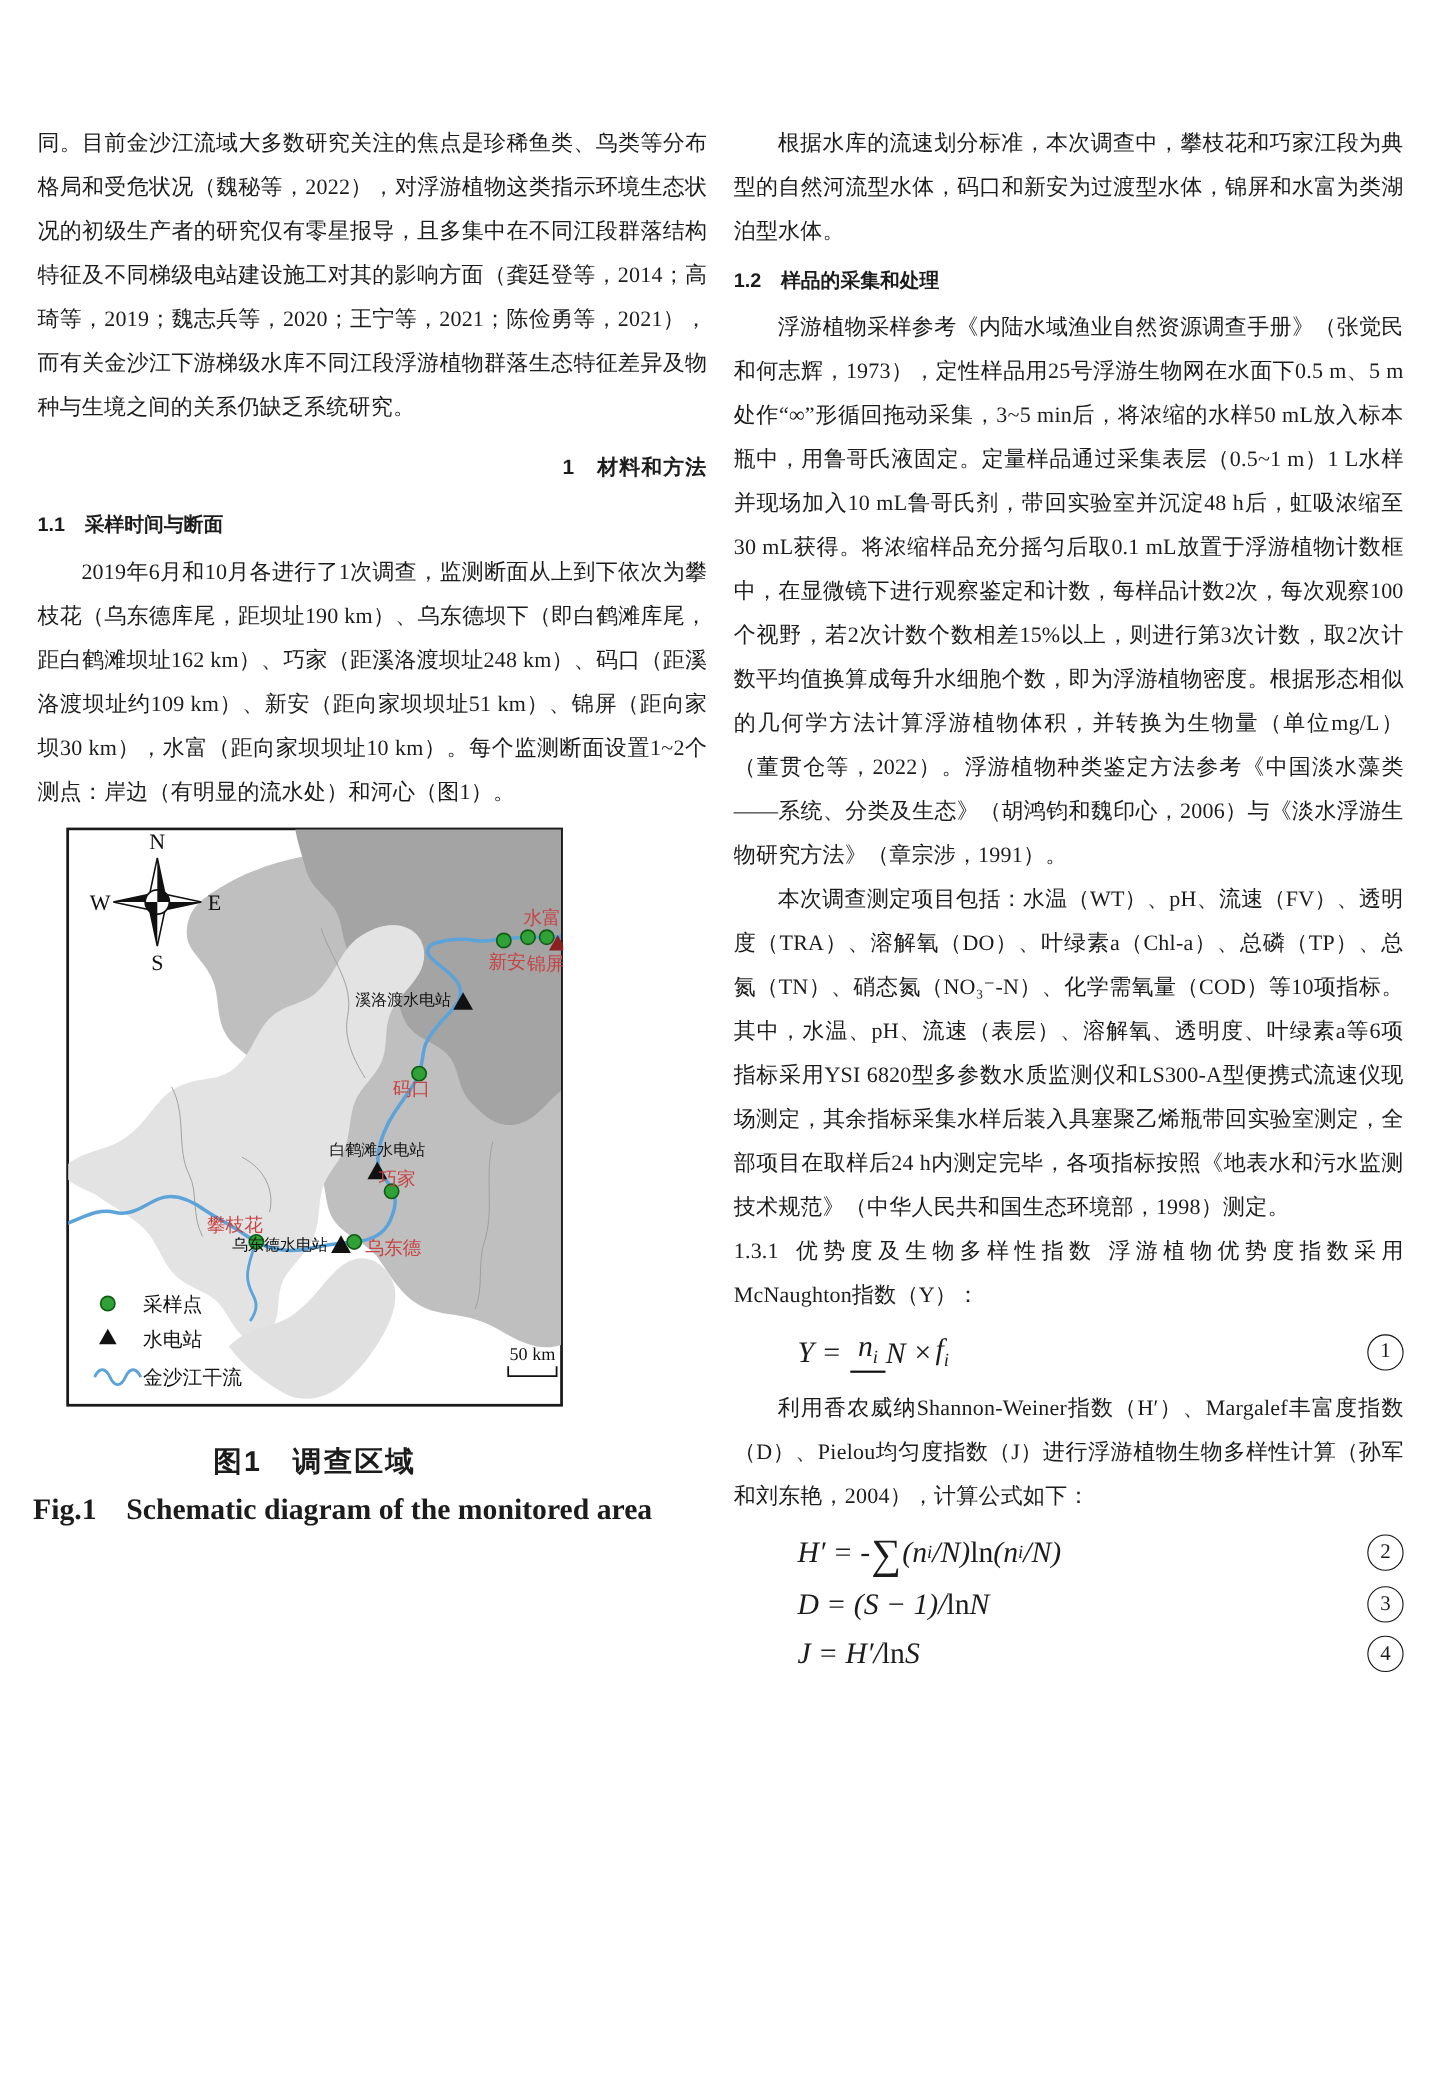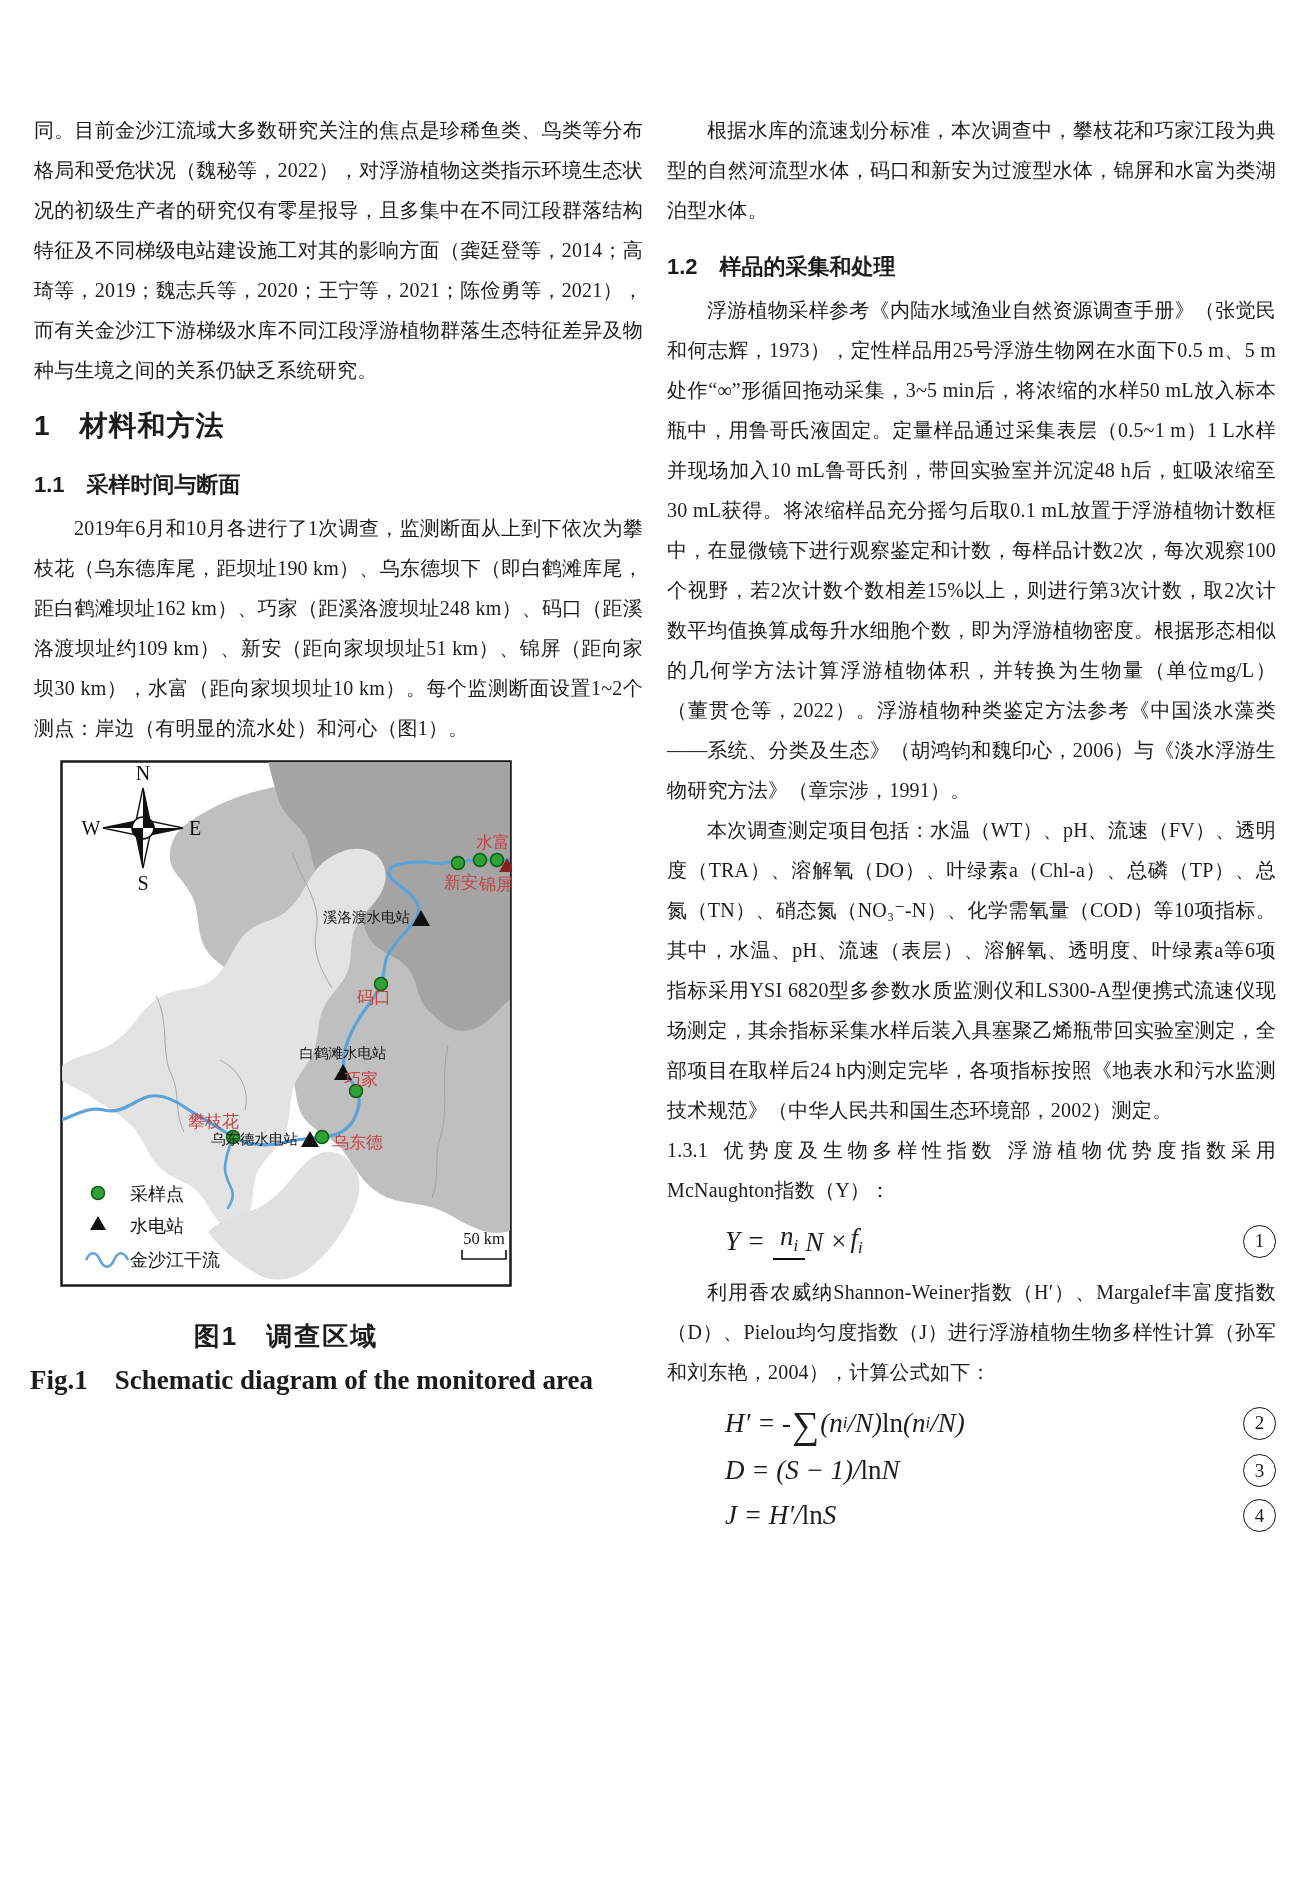--- a/index.html
+++ b/index.html
@@ -12,25 +12,25 @@
     display:flex;gap:24px;padding:110px 24px 0 34px;
   }
   .col{flex:0 0 609px;width:609px;}
   p.body{
     margin:0;font-size:20px;line-height:40px;text-align:justify;
     text-justify:inter-ideograph;letter-spacing:0.2px;
   }
   .indent{text-indent:2em;}
   .sec-h{
     font-family:"Liberation Sans","DejaVu Sans",sans-serif;font-weight:bold;
-    font-size:28px;line-height:44px;margin:14px 0 8px 0;letter-spacing:1px;
+    font-size:19px;line-height:44px;margin:14px 0 8px 16px;letter-spacing:1px;text-align:right;
   }
   .sub-h{
     font-family:"Liberation Sans","DejaVu Sans",sans-serif;font-weight:bold;
-    font-size:22px;line-height:42px;margin:16px 0 2px 0;
+    font-size:18px;line-height:42px;margin:4px 0 2px 0;
   }
   .gap{margin-left:0.55em;}
   
   .mapwrap{width:452px;margin:12px 0 0 26px;text-align:center;}
   .mapsvg{display:block;}
   .cap-zh{
     font-family:"Liberation Sans","DejaVu Sans",sans-serif;font-weight:bold;
     font-size:26px;margin-top:32px;letter-spacing:2px;
   }
   .cap-en{
@@ -163,21 +163,21 @@
 
       <div class="cap-zh">图1　调查区域</div>
       <div class="cap-en">Fig.1　Schematic diagram of the monitored area</div>
     </div>
   </div>
 
   <div class="col">
     <p class="body indent">根据水库的流速划分标准，本次调查中，攀枝花和巧家江段为典型的自然河流型水体，码口和新安为过渡型水体，锦屏和水富为类湖泊型水体。</p>
     <div class="sub-h">1.2　样品的采集和处理</div>
     <p class="body indent">浮游植物采样参考《内陆水域渔业自然资源调查手册》（张觉民和何志辉，1973），定性样品用25号浮游生物网在水面下0.5 m、5 m处作“∞”形循回拖动采集，3~5 min后，将浓缩的水样50 mL放入标本瓶中，用鲁哥氏液固定。定量样品通过采集表层（0.5~1 m）1 L水样并现场加入10 mL鲁哥氏剂，带回实验室并沉淀48 h后，虹吸浓缩至30 mL获得。将浓缩样品充分摇匀后取0.1 mL放置于浮游植物计数框中，在显微镜下进行观察鉴定和计数，每样品计数2次，每次观察100个视野，若2次计数个数相差15%以上，则进行第3次计数，取2次计数平均值换算成每升水细胞个数，即为浮游植物密度。根据形态相似的几何学方法计算浮游植物体积，并转换为生物量（单位mg/L）（董贯仓等，2022）。浮游植物种类鉴定方法参考《中国淡水藻类——系统、分类及生态》（胡鸿钧和魏印心，2006）与《淡水浮游生物研究方法》（章宗涉，1991）。</p>
-    <p class="body indent">本次调查测定项目包括：水温（WT）、pH、流速（FV）、透明度（TRA）、溶解氧（DO）、叶绿素a（Chl-a）、总磷（TP）、总氮（TN）、硝态氮（NO₃⁻-N）、化学需氧量（COD）等10项指标。其中，水温、pH、流速（表层）、溶解氧、透明度、叶绿素a等6项指标采用YSI 6820型多参数水质监测仪和LS300-A型便携式流速仪现场测定，其余指标采集水样后装入具塞聚乙烯瓶带回实验室测定，全部项目在取样后24 h内测定完毕，各项指标按照《地表水和污水监测技术规范》（中华人民共和国生态环境部，2002）测定。</p>
+    <p class="body indent">本次调查测定项目包括：水温（WT）、pH、流速（FV）、透明度（TRA）、溶解氧（DO）、叶绿素a（Chl-a）、总磷（TP）、总氮（TN）、硝态氮（NO₃⁻-N）、化学需氧量（COD）等10项指标。其中，水温、pH、流速（表层）、溶解氧、透明度、叶绿素a等6项指标采用YSI 6820型多参数水质监测仪和LS300-A型便携式流速仪现场测定，其余指标采集水样后装入具塞聚乙烯瓶带回实验室测定，全部项目在取样后24 h内测定完毕，各项指标按照《地表水和污水监测技术规范》（中华人民共和国生态环境部，1998）测定。</p>
     <p class="body"><span>1.3.1</span><span class="gap">优势度及生物多样性指数</span><span class="gap">浮游植物优势度指数采用McNaughton指数（Y）：</span></p>
 
     <div class="eqrow">
       <span class="eqbody">
         <span>Y =</span>
         <span class="frac">
           <span class="num"><span>n</span><sub>i</sub></span>
           <span class="den">N</span>
         </span>
         <span class="rm">×</span>

